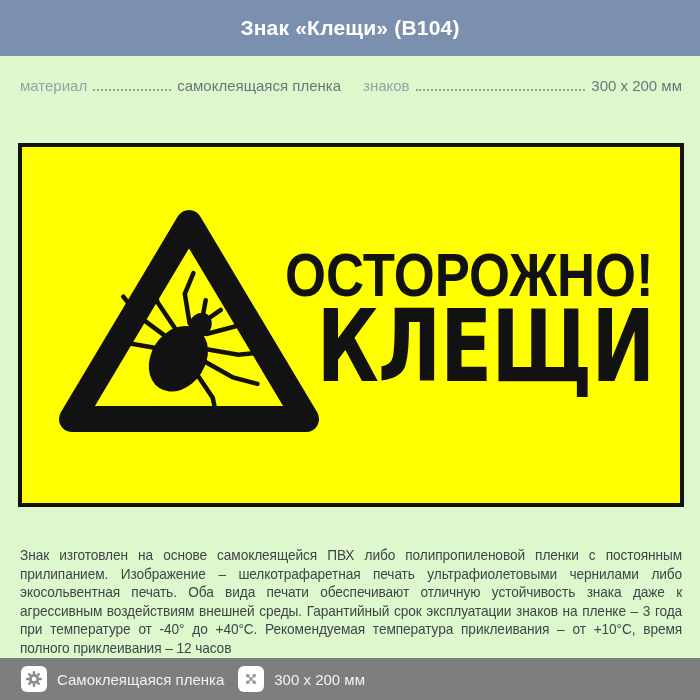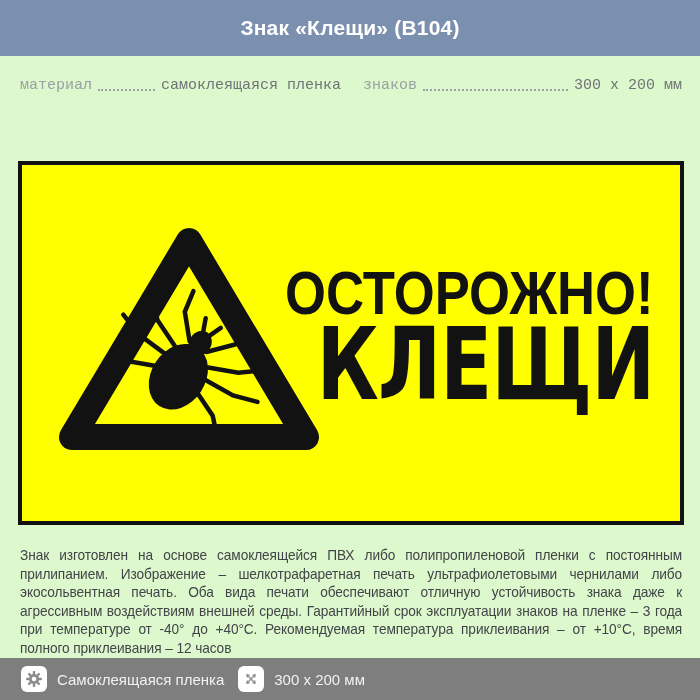--- a/index.html
+++ b/index.html
@@ -27,34 +27,34 @@
     position:absolute;left:0;top:0;width:700px;height:56px;
     background:var(--header-bg);
     display:flex;align-items:center;justify-content:center;
   }
   .header .title{
     margin:1px;color:#ffffff;font-size:21px;font-weight:700;letter-spacing:.2px;
   }
   
   .specs{
     position:absolute;left:20px;top:77px;width:662px;
-    display:flex;align-items:baseline;font-family:Liberation Mono, monospace;
+    display:flex;align-items:baseline;
   }
   .spec{display:flex;align-items:baseline;min-width:0}
   .spec-material{width:321px;margin-right:22px}
   .spec-size{flex:1}
   .spec-label{color:var(--label-gray);font-size:15px;white-space:nowrap}
   .spec-leader{
     flex:1;height:2px;margin:0 6px 3px 6px;align-self:flex-end;
     border-bottom:2px dotted var(--label-gray);
   }
   .spec-value{color:var(--value-gray);font-size:15px;white-space:nowrap}
   
   .sign{
-    position:absolute;left:18px;top:161px;width:666px;height:364px;
+    position:absolute;left:18px;top:143px;width:666px;height:364px;
     background:var(--sign-bg);border:4px solid var(--sign-border);
   }
   .sign svg.tri{position:absolute;left:24px;top:50px}
   .sign-caution{
     position:absolute;right:26px;top:97px;
     font-size:62px;line-height:62px;font-weight:700;color:var(--sign-text);
     white-space:nowrap;transform:scaleX(.85);transform-origin:100% 50%;
   }
   .sign-subject{
     position:absolute;right:26px;top:150px;

